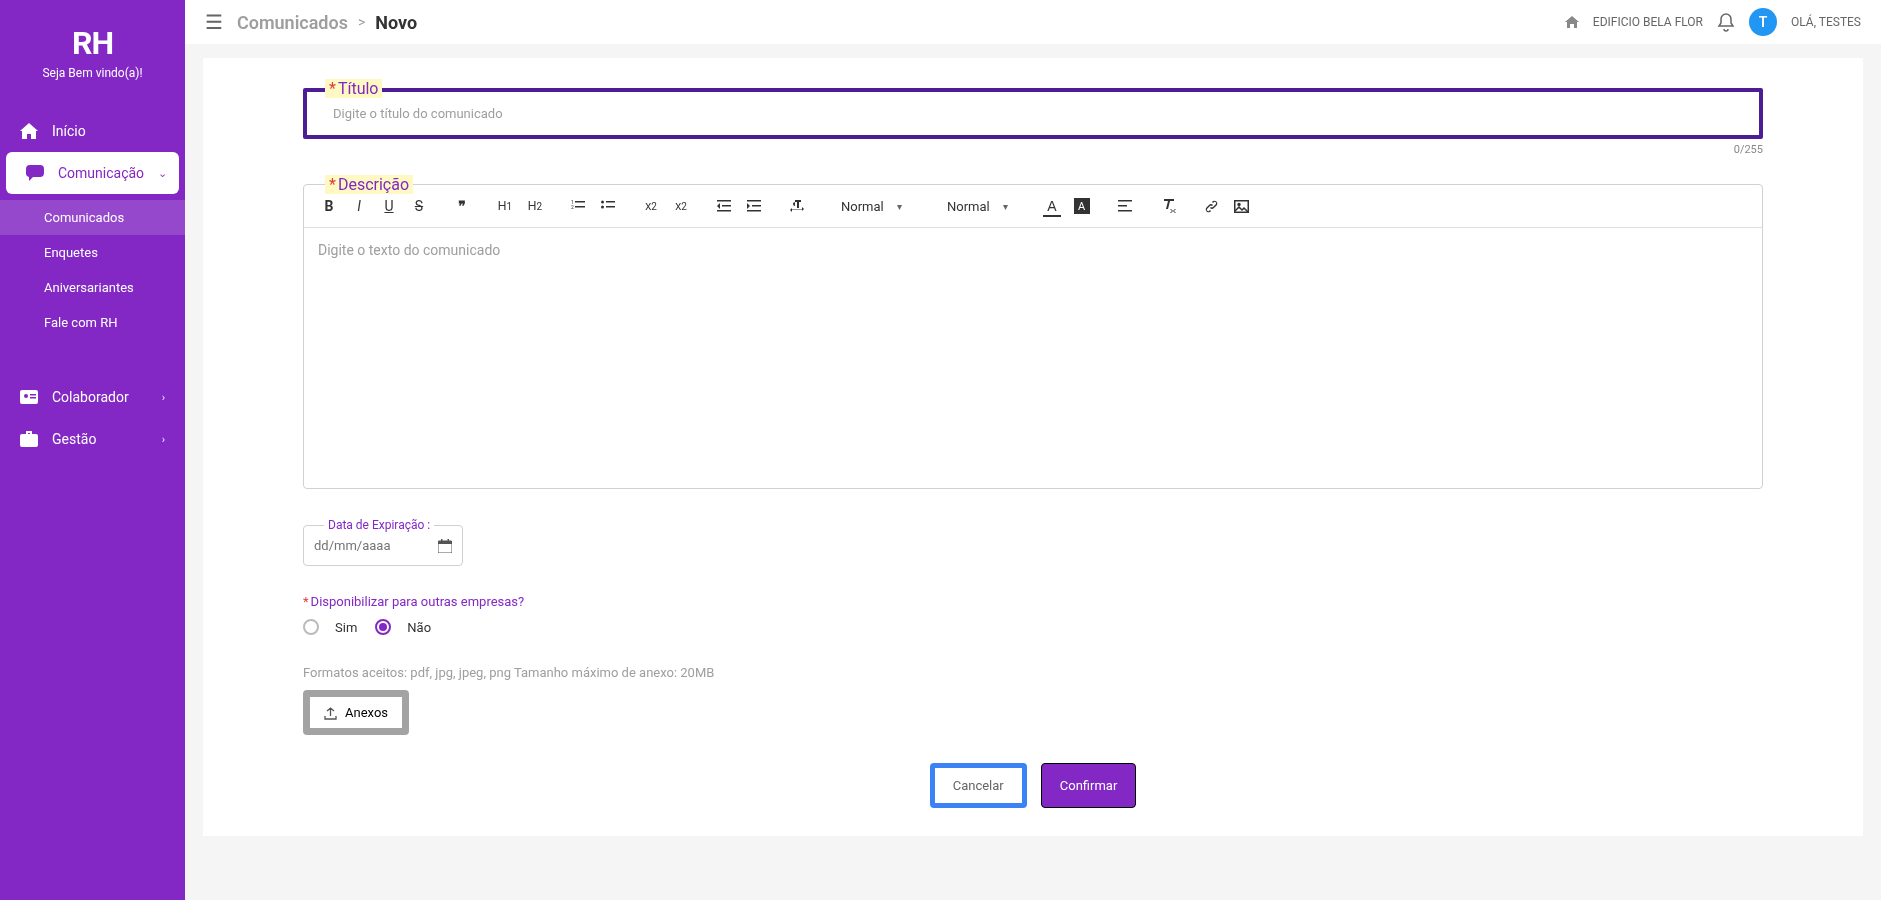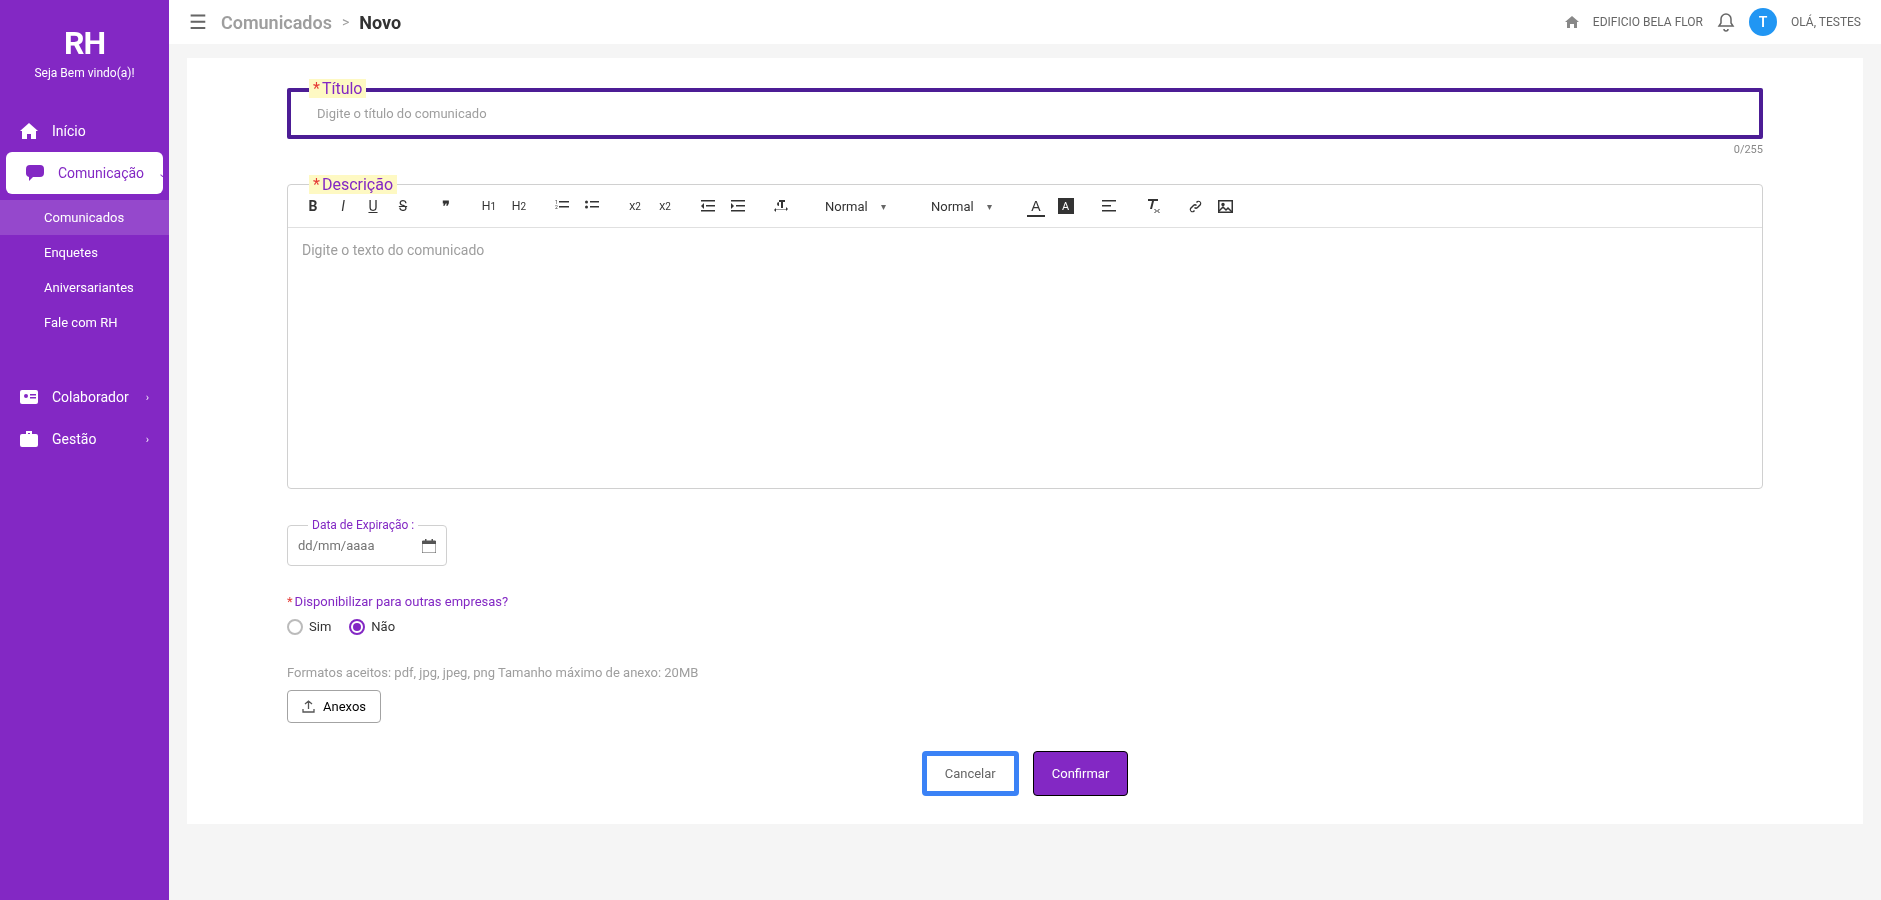--- a/index.html
+++ b/index.html
@@ -1,19 +1,19 @@
 <!DOCTYPE html>
 <html><head>
   <meta charset="utf-8">
   <style>
     * { margin: 0; padding: 0; box-sizing: border-box; font-family: -apple-system, BlinkMacSystemFont, 'Segoe UI', Roboto, sans-serif; }
     body { background: #f5f5f5; color: #333; }
     .app { display: flex; min-height: 100vh; }
     
-    .sidebar { width: 169px; background: #8328c4; color: white; flex-shrink: 0; display: flex; flex-direction: column; }
+    .sidebar { width: 185px; background: #8328c4; color: white; flex-shrink: 0; display: flex; flex-direction: column; }
     .sidebar-header { text-align: center; padding: 24px 0 10px; }
     .logo { font-size: 32px; font-weight: 700; letter-spacing: -1px; }
     .welcome { font-size: 12px; margin-top: 4px; }
     .nav { padding-top: 20px; }
     .nav-item { display:flex; align-items:center; gap:14px; padding: 13px 20px; font-size:14px; cursor:pointer; color:white; }
     .nav-item.active { background: white; color: #8328c4; border-radius: 6px; margin: 0 6px; }
     .nav-item .icon { width:18px; text-align:center; }
     .nav-item .chevron { margin-left:auto; font-size:11px; opacity:0.9; }
     .subnav { padding: 6px 0; }
     .subnav-item { padding: 10px 20px 10px 44px; font-size:13px; cursor:pointer; color:white; }
@@ -47,27 +47,27 @@
     .tselect-wrap::after { content:"▾"; font-size:10px; position:absolute; right:8px; pointer-events:none; color:#666;}
     .editor-body { min-height:260px; padding:14px 14px; font-size:14px; color:#9e9e9e; }
     
     .date-field { width:160px; border:1px solid #d0d0d0; border-radius:4px; padding:12px 10px; display:flex; align-items:center; justify-content:space-between; position:relative; margin-bottom:28px; }
     .date-input { border:none; font-size:13px; color:#9e9e9e; width:100px; outline:none; }
     .date-label { position:absolute; top:-8px; left:20px; background:white; padding:0 4px; font-size:12px; color:#8328c4; }
     
     .question { font-size:13px; color:#8328c4; margin-top:6px; }
     .question .req { color:#e53935; }
     .radios { display:flex; gap:18px; margin-top:10px; font-size:13px; align-items:center; color:#333; }
-    .radio { display:flex; align-items:flex-start; gap:6px; cursor:pointer; }
+    .radio { display:flex; align-items:center; gap:16px; cursor:pointer; }
     .radio-circle { width:16px; height:16px; border:2px solid #bbb; border-radius:50%; display:flex; align-items:center; justify-content:center; }
     .radio-circle.checked { border-color:#8328c4; }
     .radio-circle.checked::after { content:""; width:8px; height:8px; background:#8328c4; border-radius:50%; }
     
     .hint { color:#9e9e9e; font-size:13px; margin-top:30px; }
-    .attach-btn { margin-top:10px; border:1px solid #a3a3a3; background:white; padding:8px 14px; font-size:13px; display:inline-flex; align-items:center; gap:8px; border-radius:4px; cursor:pointer; }
+    .attach-btn { margin-top:10px; border:7px solid #a3a3a3; background:white; padding:8px 14px; font-size:13px; display:inline-flex; align-items:flex-end; gap:8px; border-radius:4px; cursor:pointer; }
     
     .actions { display:flex; gap:14px; justify-content:center; margin-top:28px; }
     .btn { padding:10px 18px; font-size:13px; border-radius:4px; cursor:pointer; }
     .btn-cancel { background:white; border:5px solid #3b82f6; color:#666; }
     .btn-confirm { background:#8328c4; border:1px solid #000000; color:white; }
     
     svg { display:block; }
   </style>
 </head>
 <body>

